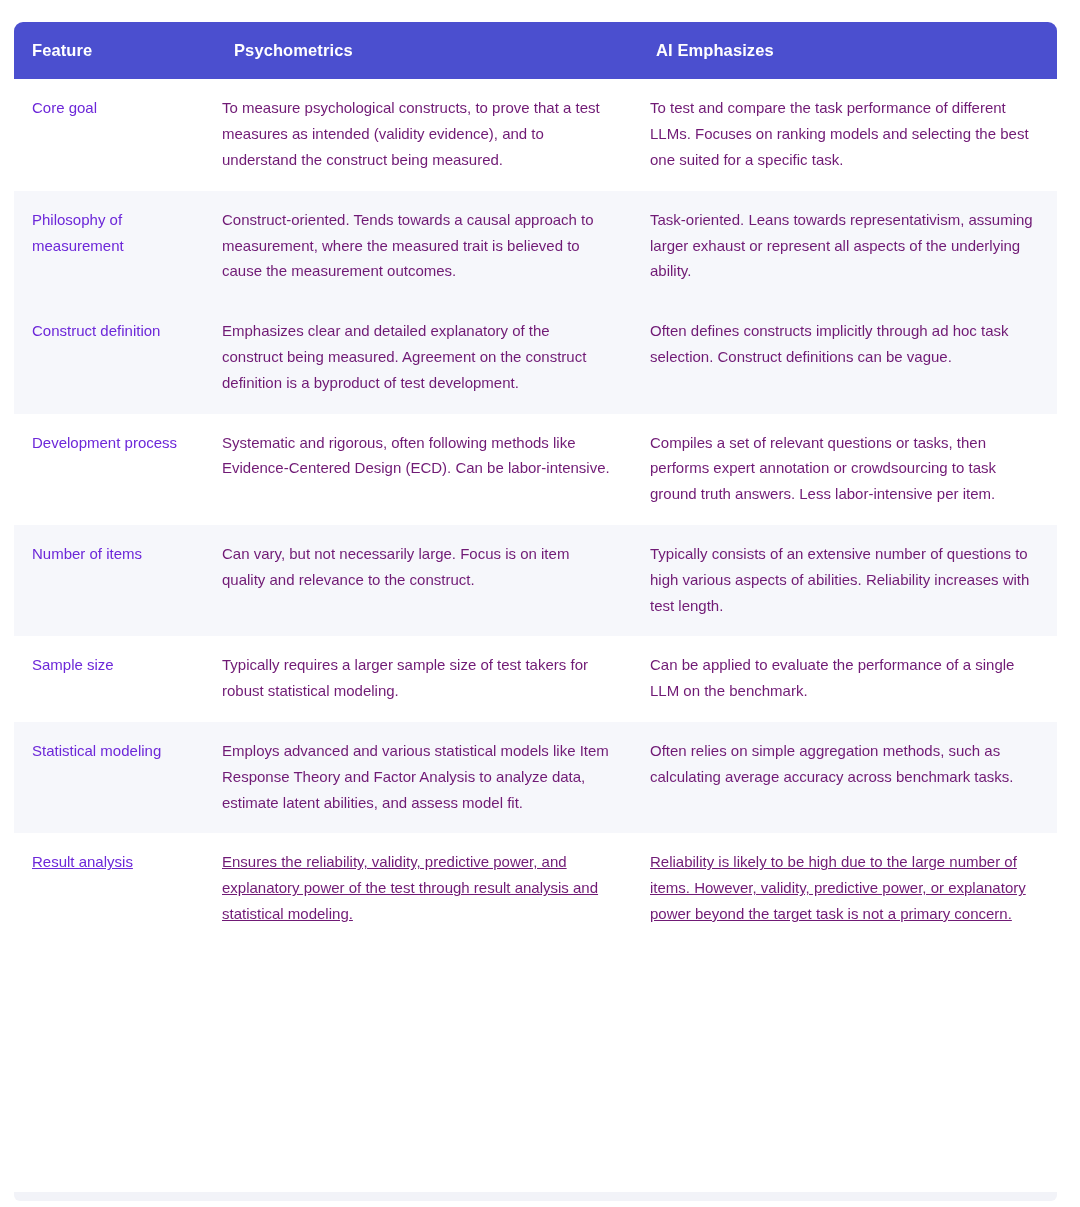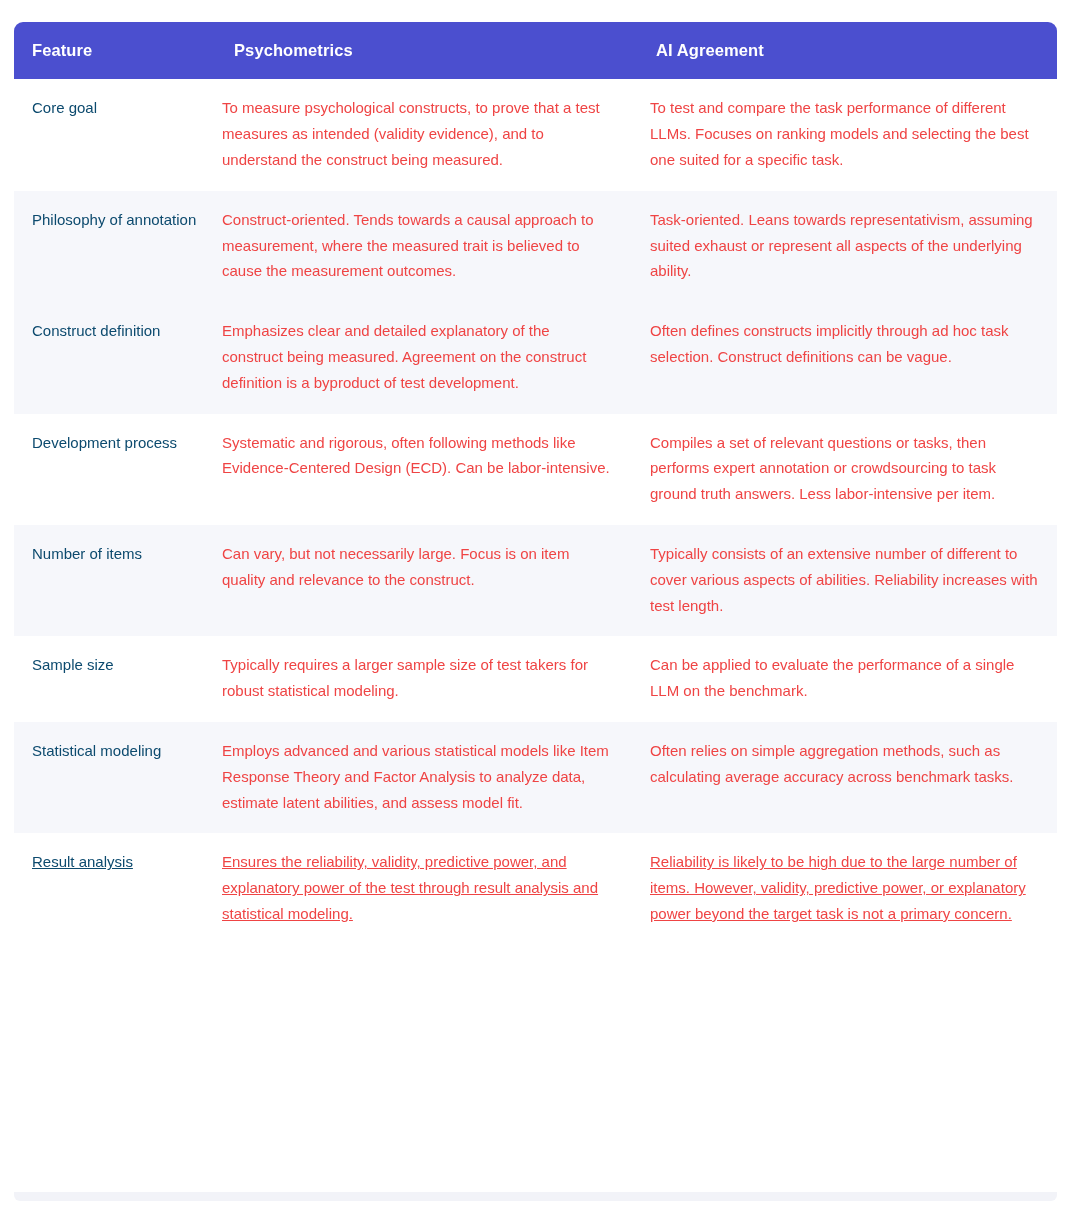--- a/index.html
+++ b/index.html
@@ -48,30 +48,30 @@
   }
   col.c1 { width: 202px; }
   col.c2 { width: 422px; }
   col.c3 { width: 419px; }
 
   tbody td {
     vertical-align: top;
     font-size: 15px;
     line-height: 1.72;
     padding: 16px 22px 18px 18px;
-    color: #ef4444;
+    color: #701a75;
   }
   tbody tr.stripe td {
     background: #f6f7fb;
   }
   tbody tr.plain td {
     background: #ffffff;
   }
   tbody td.feature {
-    color: #0c4a6e;
+    color: #6d28d9;
     padding-left: 18px;
     padding-right: 14px;
   }
   tbody td.psy {
     padding-left: 6px;
     padding-right: 26px;
   }
   tbody td.bench {
     padding-left: 12px;
     padding-right: 18px;
@@ -98,48 +98,48 @@
   <table class="comparison">
     <colgroup>
       <col class="c1">
         <col class="c2">
         <col class="c3">
     </colgroup>
     <thead>
       <tr>
         <th class="col-feature">Feature</th>
         <th class="col-psy">Psychometrics</th>
-        <th class="col-bench">AI Agreement</th>
+        <th class="col-bench">AI Emphasizes</th>
       </tr>
     </thead>
     <tbody>
       <tr class="plain">
         <td class="feature">Core goal</td>
         <td class="psy">To measure psychological constructs, to prove that a test measures as intended (validity evidence), and to understand the construct being measured.</td>
         <td class="bench">To test and compare the task performance of different LLMs. Focuses on ranking models and selecting the best one suited for a specific task.</td>
       </tr>
       <tr class="stripe">
-        <td class="feature">Philosophy of annotation</td>
+        <td class="feature">Philosophy of measurement</td>
         <td class="psy">Construct-oriented. Tends towards a causal approach to measurement, where the measured trait is believed to cause the measurement outcomes.</td>
-        <td class="bench">Task-oriented. Leans towards representativism, assuming suited exhaust or represent all aspects of the underlying ability.</td>
+        <td class="bench">Task-oriented. Leans towards representativism, assuming larger exhaust or represent all aspects of the underlying ability.</td>
       </tr>
       <tr class="stripe">
         <td class="feature">Construct definition</td>
         <td class="psy">Emphasizes clear and detailed explanatory of the construct being measured. Agreement on the construct definition is a byproduct of test development.</td>
         <td class="bench">Often defines constructs implicitly through ad hoc task selection. Construct definitions can be vague.</td>
       </tr>
       <tr class="plain">
         <td class="feature">Development process</td>
         <td class="psy">Systematic and rigorous, often following methods like Evidence-Centered Design (ECD). Can be labor-intensive.</td>
         <td class="bench">Compiles a set of relevant questions or tasks, then performs expert annotation or crowdsourcing to task ground truth answers. Less labor-intensive per item.</td>
       </tr>
       <tr class="stripe">
         <td class="feature">Number of items</td>
         <td class="psy">Can vary, but not necessarily large. Focus is on item quality and relevance to the construct.</td>
-        <td class="bench">Typically consists of an extensive number of different to cover various aspects of abilities. Reliability increases with test length.</td>
+        <td class="bench">Typically consists of an extensive number of questions to high various aspects of abilities. Reliability increases with test length.</td>
       </tr>
       <tr class="plain">
         <td class="feature">Sample size</td>
         <td class="psy">Typically requires a larger sample size of test takers for robust statistical modeling.</td>
         <td class="bench">Can be applied to evaluate the performance of a single LLM on the benchmark.</td>
       </tr>
       <tr class="stripe">
         <td class="feature">Statistical modeling</td>
         <td class="psy">Employs advanced and various statistical models like Item Response Theory and Factor Analysis to analyze data, estimate latent abilities, and assess model fit.</td>
         <td class="bench">Often relies on simple aggregation methods, such as calculating average accuracy across benchmark tasks.</td>

